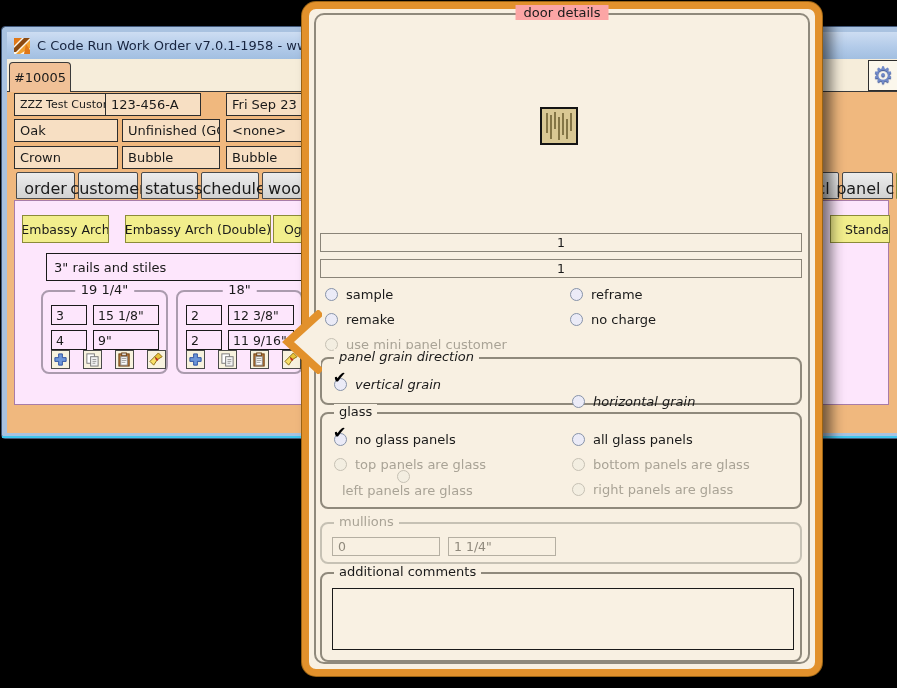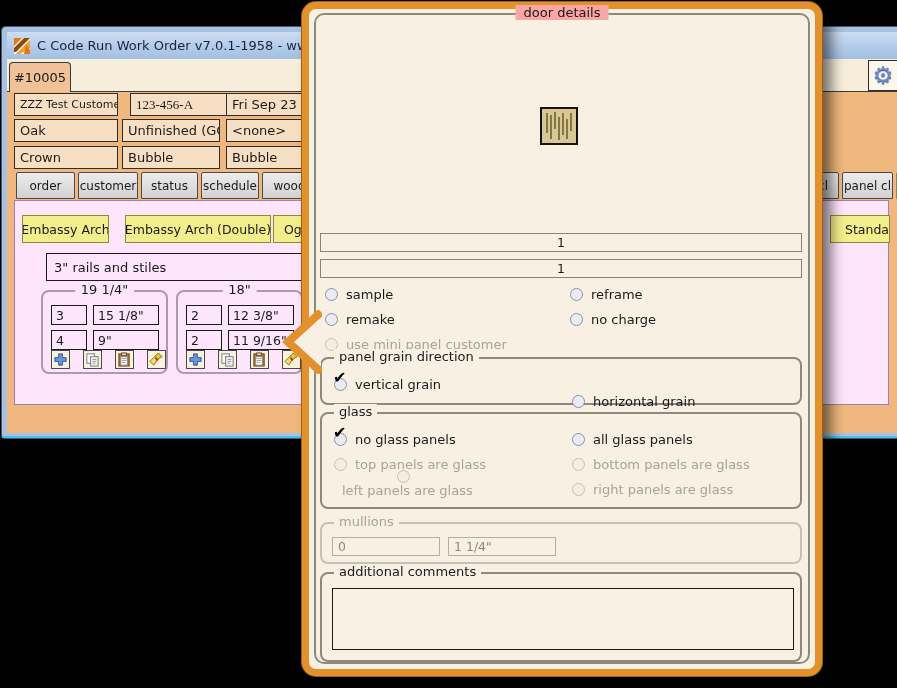--- a/index.html
+++ b/index.html
@@ -43,22 +43,22 @@
   .field-cell{
     position:absolute;height:23px;background:#f7dfc3;border:1px solid #2d2d2d;
     box-sizing:border-box;display:flex;align-items:center;padding-left:5px;font-size:13px;
     white-space:nowrap;overflow:hidden;
   }
   .fc-small{font-size:11px;}
   
   .nav-tab{
     position:absolute;top:140px;height:27px;
     background:linear-gradient(#ececec,#d2d2d2);border:1px solid #4a4a4a;
-    box-sizing:border-box;display:flex;align-items:center;justify-content:center;
-    font-size:12px;border-radius:2px 2px 0 0;cursor:pointer;white-space:nowrap;
+    box-sizing:border-box;display:flex;align-items:flex-end;justify-content:center;
+    font-size:16px;border-radius:2px 2px 0 0;cursor:pointer;white-space:nowrap;
   }
   .nav-tab.sel-yellow{background:#f2ee8c;border-color:#8b8b39;}
   
   .pink-area{
     position:absolute;left:7px;top:168px;width:875px;height:205px;
     background:#fde6fc;border:1px solid #a87ca8;box-sizing:border-box;
   }
   .style-tab{
     position:absolute;top:14px;height:28px;
     background:#f2ee8c;border:1px solid #8b8b39;box-sizing:border-box;
@@ -166,21 +166,21 @@
       <span>#10005</span>
     </div>
     <div class="gear-btn">
       <span class="gear-glyph">⚙</span>
     </div>
   </div>
 
   <div class="field-cell fc-small" style="left:7px;top:61px;width:104px;">
       <span>ZZZ Test Customer</span>
     </div>
-  <div class="field-cell" style="left:123px;top:61px;width:122px;font-family:Liberation Serif, serif;">
+  <div class="field-cell" style="left:98px;top:61px;width:96px;">
       <span>123-456-A</span>
     </div>
   <div class="field-cell" style="left:219px;top:61px;width:150px;align-items:center;">
       <span>Fri Sep 23</span>
     </div>
   <div class="field-cell" style="left:7px;top:87px;width:104px;">
       <span>Oak</span>
     </div>
   <div class="field-cell" style="left:115px;top:87px;width:98px;">
       <span>Unfinished (GC)</span>
@@ -368,21 +368,21 @@
   </div>
   <div class="radio" style="left:261px;top:303px;">
     <span class="rb"></span>
       <span class="rl">no charge</span>
   </div>
   <div class="radio disabled" style="left:16px;top:328px;">
     <span class="rb"></span>
       <span class="rl">use mini panel customer</span>
   </div>
 
-  <div class="sub-group" style="top:348px;height:48px;">
+  <div class="sub-group" style="top:348px;height:48px;font-style:italic;">
     <span class="legend">panel grain direction</span>
     <div class="radio" style="left:12px;top:18px;">
       <span class="rb"></span>
         <span class="check">✔</span>
         <span class="rl">vertical grain</span>
     </div>
     <div class="radio" style="left:250px;top:18px;margin-top:17px;">
       <span class="rb"></span>
         <span class="rl">horizontal grain</span>
     </div>

